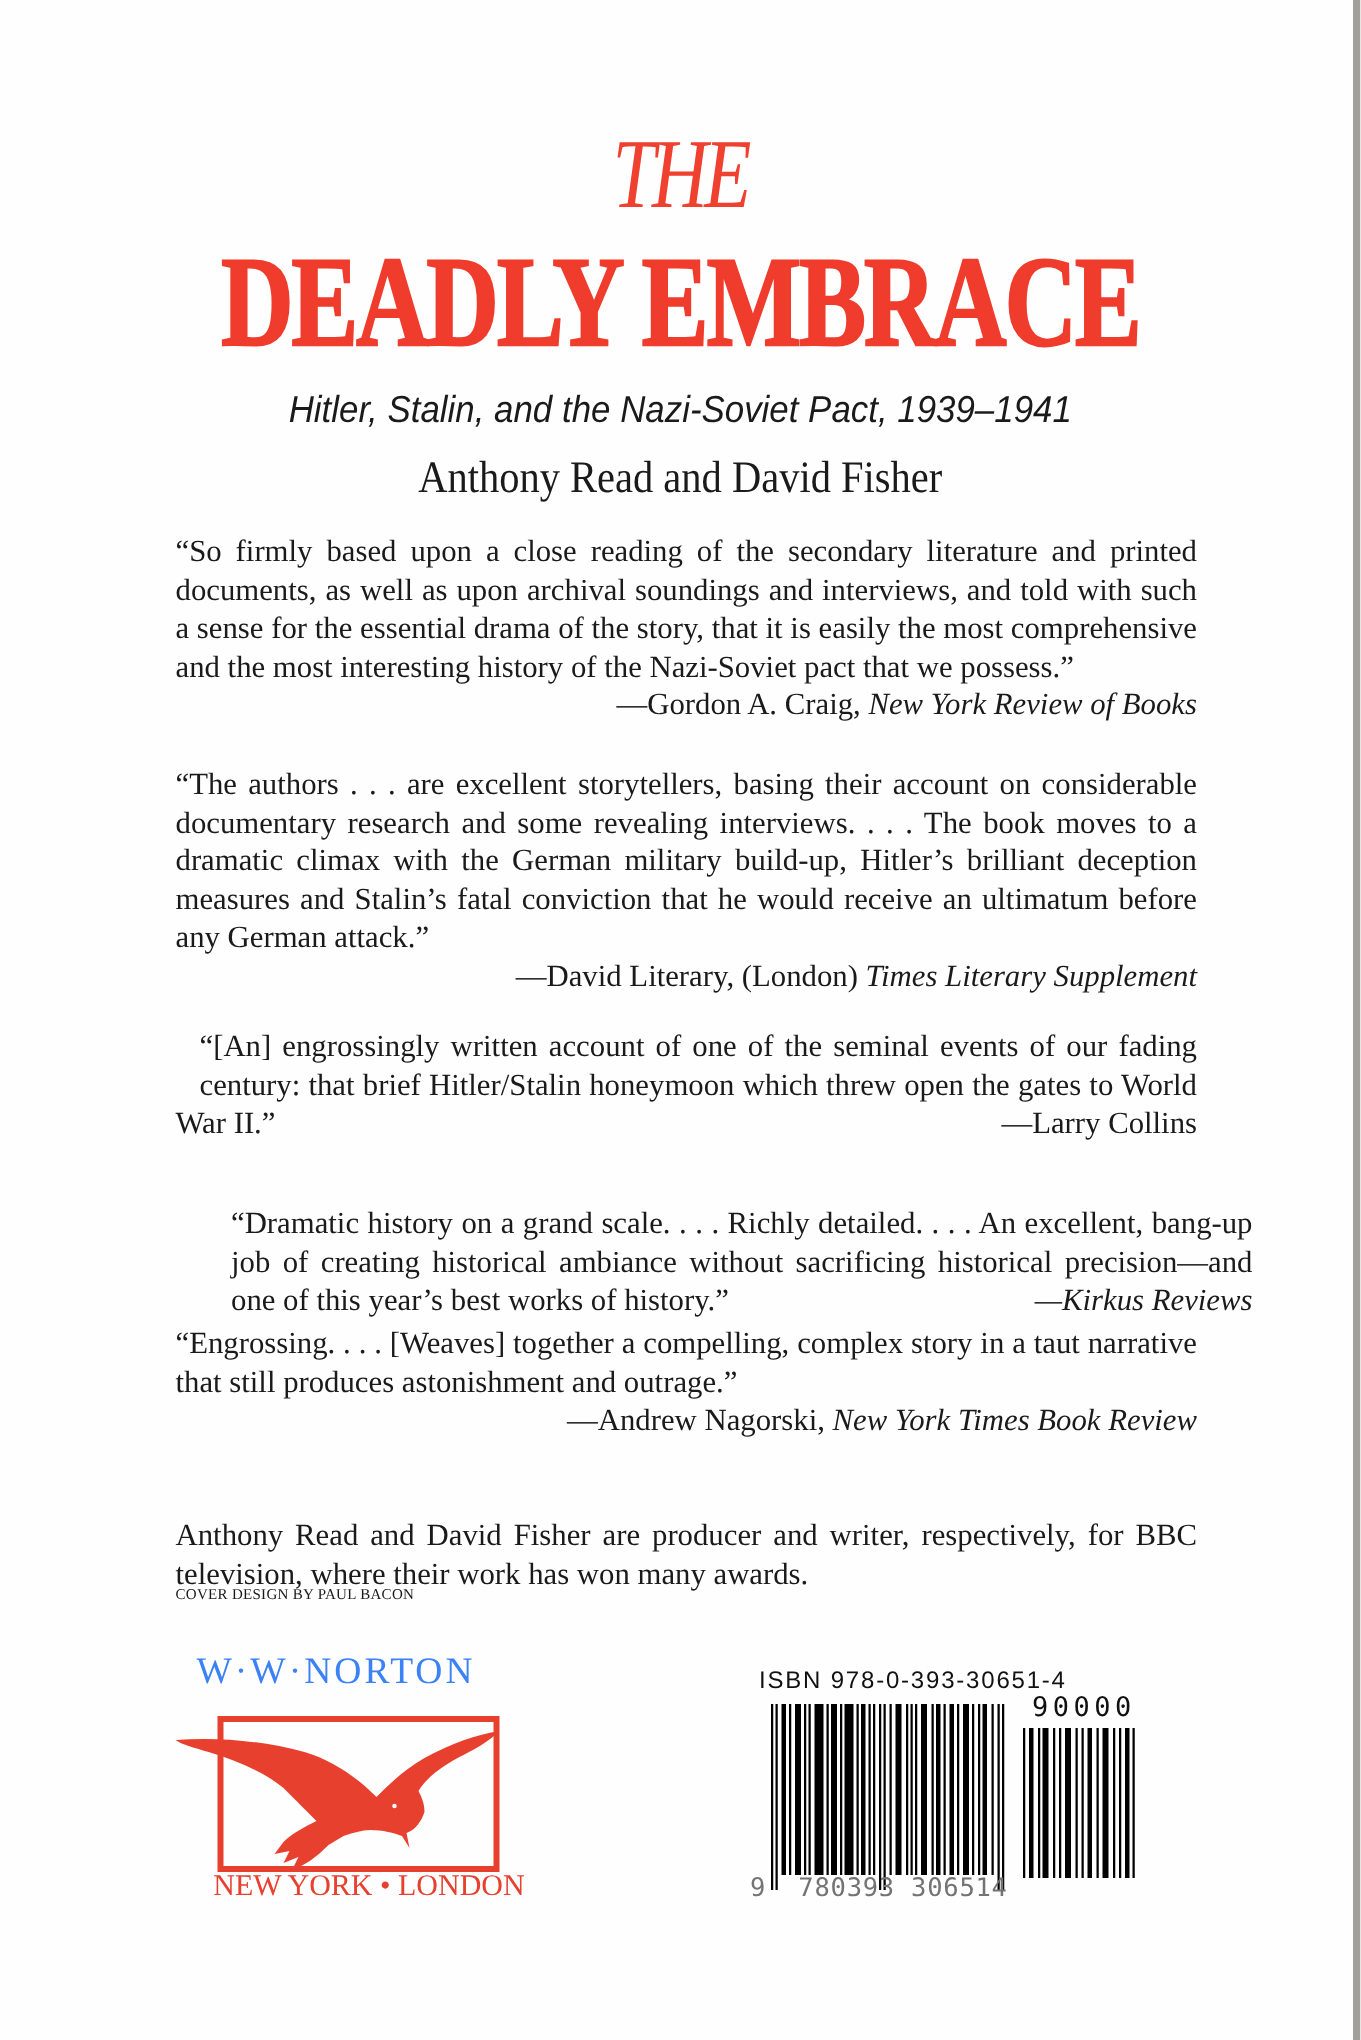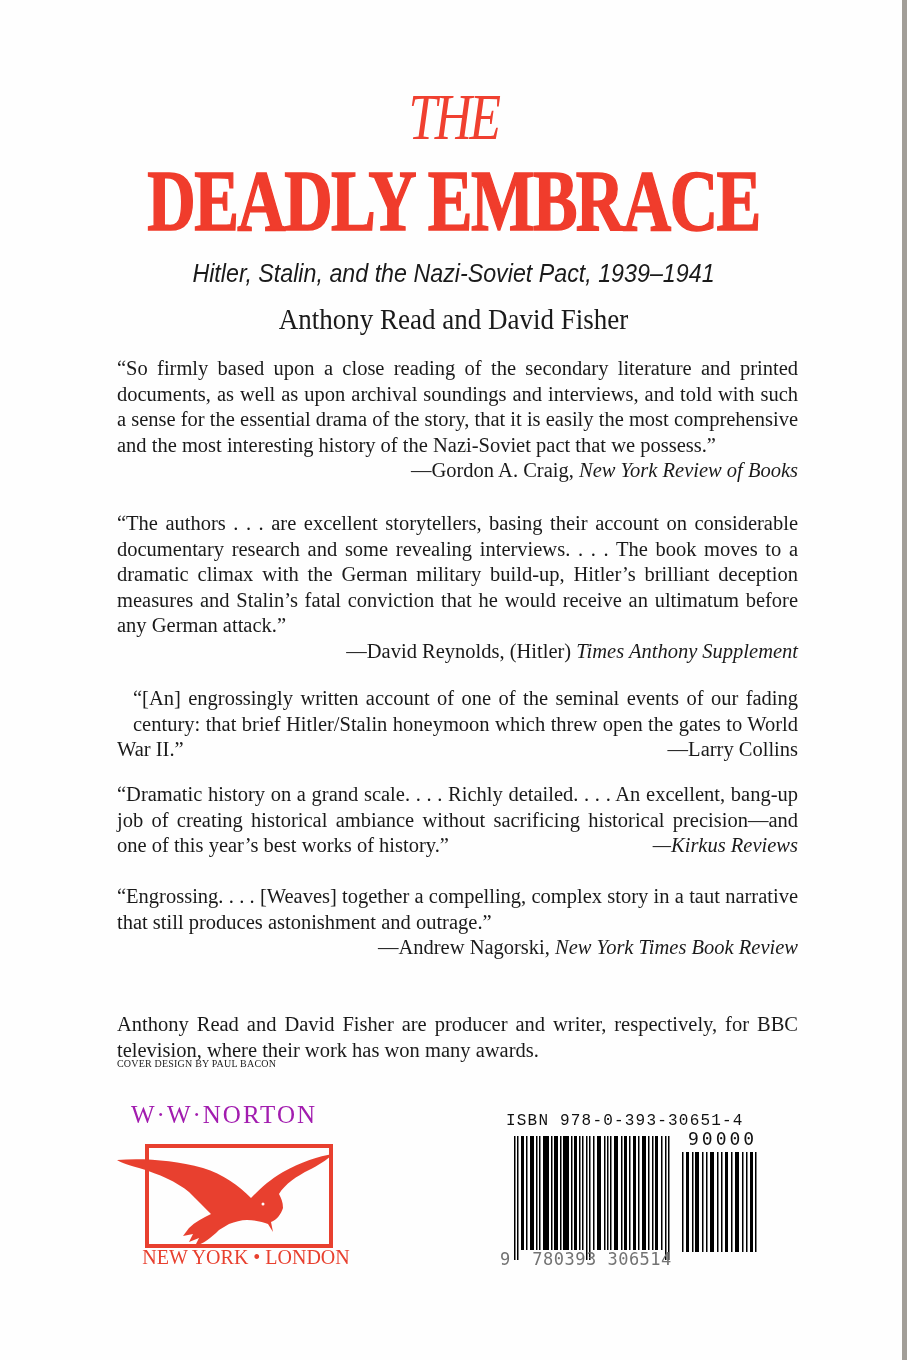--- a/index.html
+++ b/index.html
@@ -44,51 +44,51 @@
     }
     .attr {
       text-align: right; text-align-last: right; font-size: 20.5px; line-height: 25.6px;
     }
     .attr i { font-style: italic; }
     .inline-row { display: flex; justify-content: space-between; align-items: center; }
 
     #q1 { top: 356px; }
     #q2 { top: 511px; }
     #q3 { top: 686px; }
-    #q4 { top: 782px; }
+    #q4 { top: 804px; margin-left: 37px; }
     #q5 { top: 884px; }
     #bio { top: 1012px; }
 
     .credit {
       position: absolute; top: 1055px; left: 117px;
       font-size: 10px; letter-spacing: 0.2px; line-height: 18px;
     }
 
     .logo {
       position: absolute; top: 1100px; left: 113px; width: 222px; height: 170px;
       color: #e8402f;
     }
     .logo-top {
       position: absolute; top: 0; left: 0; width: 222px; text-align: center;
-      font-size: 25px; letter-spacing: 2px; line-height: 30px; color: #a21caf;
+      font-size: 25px; letter-spacing: 2px; line-height: 30px; color: #3b82f6;
     }
     .logo-box {
       position: absolute; top: 44px; left: 32px; width: 188px; height: 104px;
       border: 4px solid #e8402f;
     }
     .logo-bird { position: absolute; top: 38px; left: 0; width: 222px; height: 110px; }
     .logo-bottom {
       position: absolute; top: 144px; left: 0; width: 222px; text-align: center;
       font-size: 20px; line-height: 26px; color: #e8402f; white-space: nowrap; margin-left: 22px;
     }
 
     .barcode-wrap { position: absolute; top: 1112px; left: 470px; width: 300px; height: 160px; }
     .isbn-text {
       position: absolute; top: 0; left: 36px;
-      font-family: Liberation Mono, monospace; font-size: 16px; line-height: 18px;
+      font-family: Liberation Sans, sans-serif; font-size: 16px; line-height: 18px;
       letter-spacing: 1.2px; color: #111;
     }
     .addon-text {
       position: absolute; top: 18px; left: 218px;
       font-family: "DejaVu Sans Mono", monospace; font-size: 18px; line-height: 18px;
       letter-spacing: 3px; color: #111;
     }
     .bars-main { position: absolute; top: 24px; left: 44px; height: 124px; width: 156px; }
     .bars-addon { position: absolute; top: 40px; left: 212px; height: 100px; width: 76px; }
     .digits {
@@ -107,21 +107,21 @@
 <div class="subtitle">Hitler, Stalin, and the Nazi-Soviet Pact, 1939–1941</div>
 <div class="authors">Anthony Read and David Fisher</div>
 
 <div class="quote" id="q1">
   <p>“So firmly based upon a close reading of the secondary literature and printed documents, as well as upon archival soundings and interviews, and told with such a sense for the essential drama of the story, that it is easily the most comprehensive and the most interesting history of the Nazi-Soviet pact that we possess.”</p>
   <p class="attr"><span>—Gordon A. Craig, </span><i>New York Review of Books</i></p>
 </div>
 
 <div class="quote" id="q2">
   <p>“The authors . . . are excellent storytellers, basing their account on considerable documentary research and some revealing interviews. . . . The book moves to a dramatic climax with the German military build-up, Hitler’s brilliant deception measures and Stalin’s fatal conviction that he would receive an ultimatum before any German attack.”</p>
-  <p class="attr"><span>—David Reynolds, (Hitler) </span><i>Times Anthony Supplement</i></p>
+  <p class="attr"><span>—David Literary, (London) </span><i>Times Literary Supplement</i></p>
 </div>
 
 <div class="quote" id="q3">
   <p style="text-align-last: justify; margin-left: 16px;">“[An] engrossingly written account of one of the seminal events of our fading century: that brief Hitler/Stalin honeymoon which threw open the gates to World</p>
   <div class="inline-row">
     <span>War II.”</span>
     <span>—Larry Collins</span>
   </div>
 </div>
 

